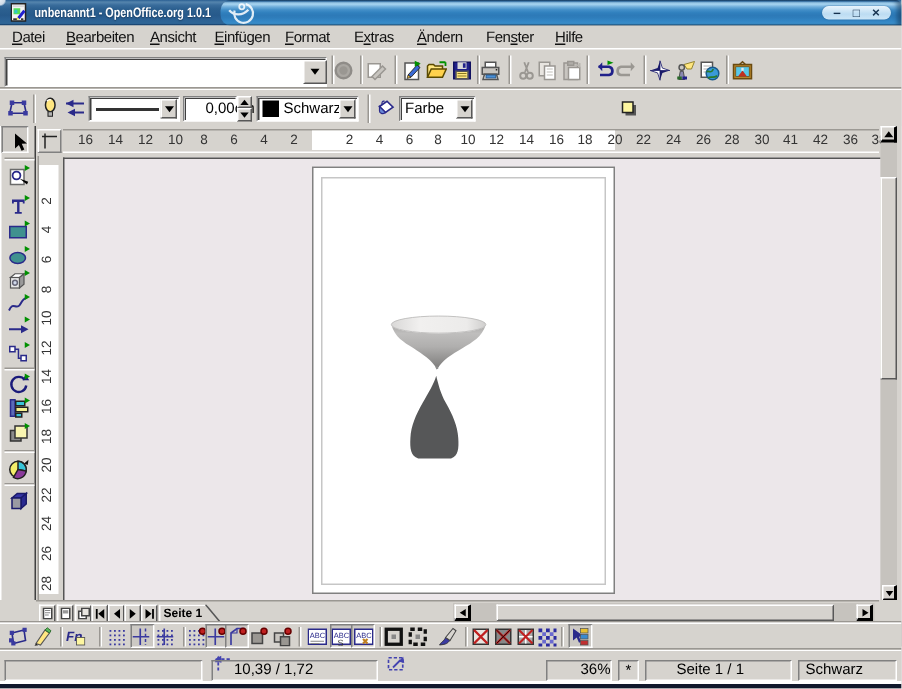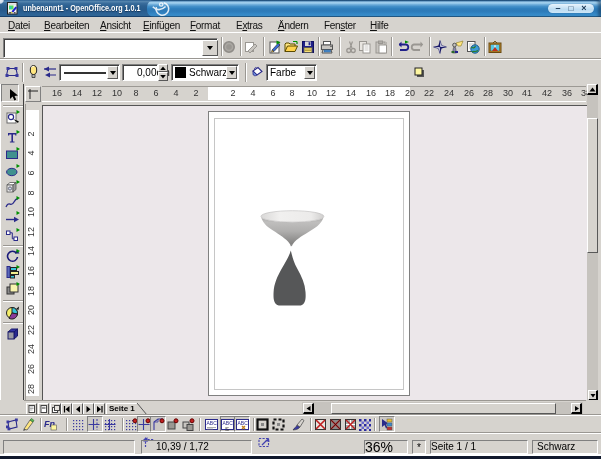--- a/index.html
+++ b/index.html
@@ -653,18 +653,18 @@
       <polygon points="0,2.5 4.5,0.2 4.5,4.8" fill="#4343b0"></polygon>
       <polygon points="2.5,0 0.2,4.5 4.8,4.5" fill="#4343b0"></polygon>
     </svg>
     <svg class="abs" style="left:258px;top:4px" width="13" height="11" viewBox="0 0 13 11">
       <rect x="1" y="1.5" width="9.5" height="8" fill="none" stroke="#4343b0" stroke-width="1.1" stroke-dasharray="2.2,1.3"></rect>
       <path d="M4,8 L9,3" stroke="#4343b0" stroke-width="1.2"></path>
       <polygon points="10.8,0.8 11.5,5 7.5,4" fill="#4343b0"></polygon>
     </svg>
   <div class="sfield" style="left:3px;width:132px"></div>
   <div class="sfield" style="left:141px;width:111px;padding-left:14px;font-size:10px;line-height:12px">10,39 / 1,72</div>
-  <div class="sfield" style="left:364px;width:44px;text-align:left;font-size:14px;line-height:12px">36%</div>
+  <div class="sfield" style="left:364px;width:44px;text-align:right;font-size:10px;line-height:12px">36%</div>
   <div class="sfield" style="left:412px;width:14px;text-align:center;font-size:10px;line-height:14px">*</div>
-  <div class="sfield" style="left:430px;width:98px;padding-left:0;font-size:10px;line-height:12px">Seite 1 / 1</div>
+  <div class="sfield" style="left:430px;width:98px;padding-left:20px;font-size:10px;line-height:12px">Seite 1 / 1</div>
   <div class="sfield" style="left:532px;width:66px;padding-left:4px;font-size:10px;line-height:12px">Schwarz</div>
 </div>
 <div class="abs" id="botborder"></div>
 
 </body></html>

